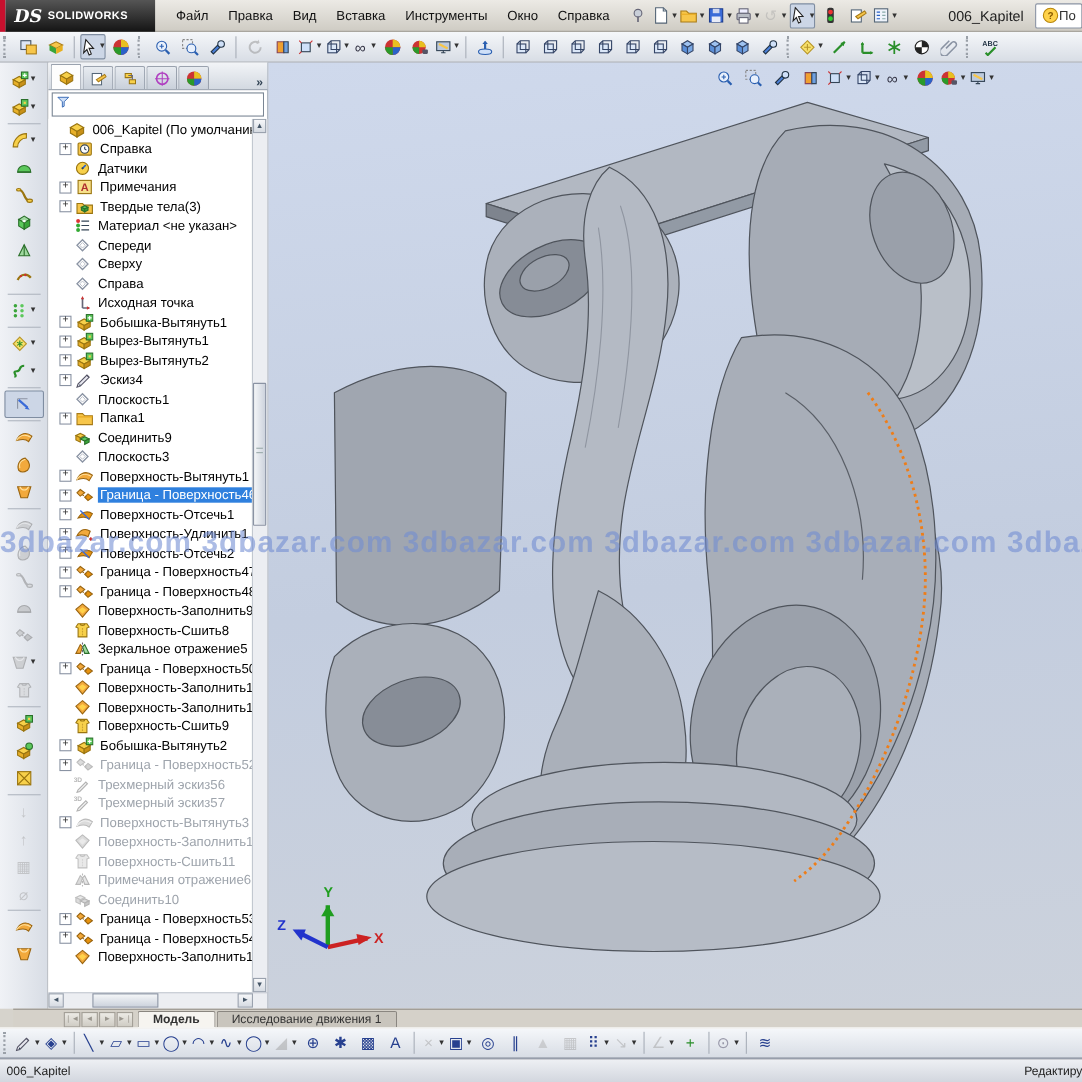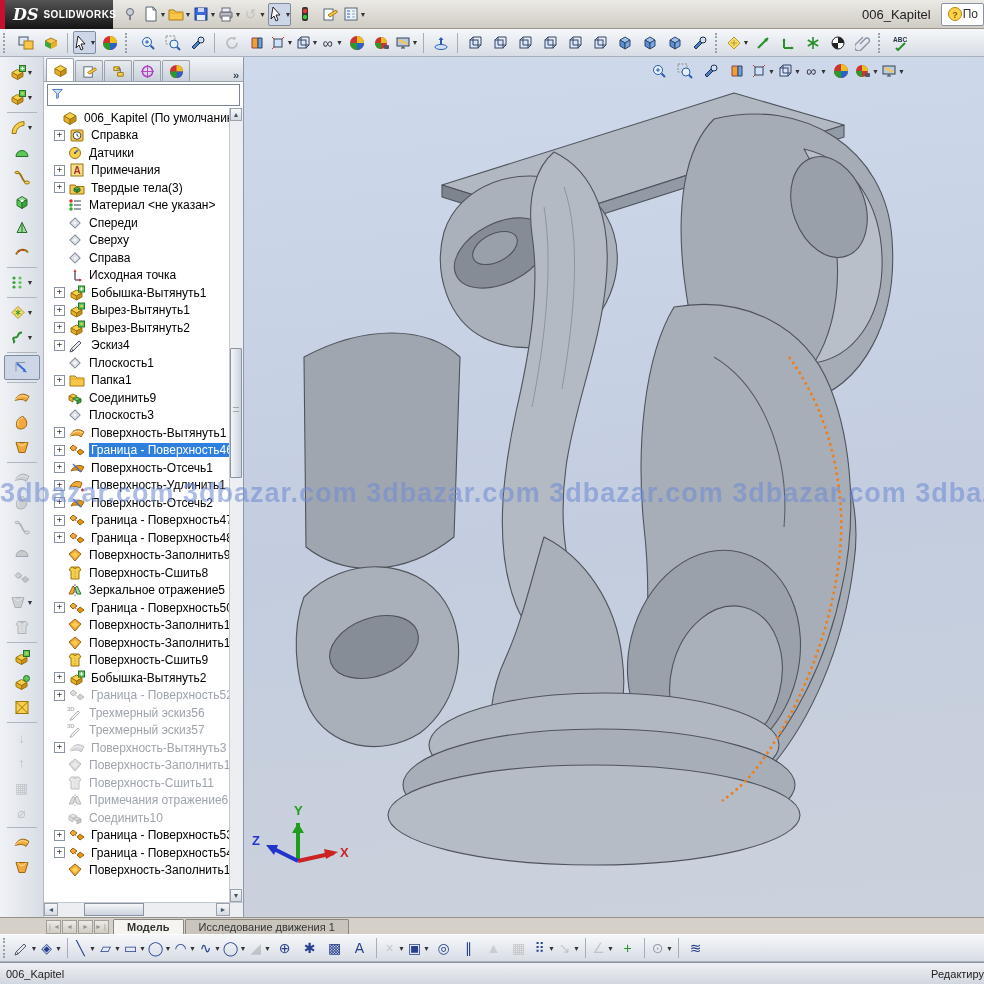--- a/index.html
+++ b/index.html
@@ -1,20 +1,20 @@
 <!DOCTYPE html>
 <html><head>
 <meta charset="utf-8">
 <style>
   html,body{margin:0;padding:0;background:#888;}
   #app{position:relative;width:984px;height:984px;background:#d6d3cc;font-family:"Liberation Sans",sans-serif;overflow:hidden;user-select:none;}
   
   .titlebar{position:absolute;left:0;top:0;right:0;height:29px;background:linear-gradient(#eceae5,#cfccc4);display:flex;align-items:center;border-bottom:1px solid #9b978f;box-sizing:border-box;}
   .redbar{width:5px;height:29px;background:#c8102e;flex:none;}
-  .logo{height:29px;width:108px;background:linear-gradient(#555,#141414);display:flex;align-items:center;flex:none;}
+  .logo{height:29px;width:136px;background:linear-gradient(#555,#141414);display:flex;align-items:center;flex:none;}
   .logo-ds{color:#fff;font-style:italic;font-weight:bold;font-size:16px;margin:0 5px 0 8px;font-family:"DejaVu Serif",serif;}
   .logo-tx{color:#fff;font-weight:bold;font-size:10px;letter-spacing:.4px;}
   .menu{display:flex;margin-left:10px;}
   .menu span{padding:2px 9px;font-size:12px;color:#111;cursor:default;}
   .tbtn{width:23px;height:23px;display:inline-flex;align-items:center;justify-content:center;border-radius:2px;margin:0 1px;flex:none;box-sizing:border-box;}
   .tbtn svg{width:16px;height:16px;}
   .icn{display:inline-flex;width:16px;height:16px;align-items:center;justify-content:center;font-size:14px;line-height:16px;}
   .dd{font-size:7px;color:#333;margin-left:1px;}
   .pressed{background:#ccd6e6;border:1px solid #7f8da1;}
   .gray{filter:grayscale(1);opacity:.45;}
@@ -56,21 +56,21 @@
   .hthumb{position:absolute;top:0;height:13px;background:linear-gradient(#f4f6f8,#cdd3dd);border:1px solid #8a93a3;box-sizing:border-box;}
   
   .viewport{position:absolute;left:244px;top:57px;right:0;bottom:67px;background:linear-gradient(175deg,#cfd9ec 0%,#c3cddf 55%,#ccd2dc 100%);overflow:hidden;}
   .headsup{position:absolute;right:78px;top:3px;display:flex;align-items:center;z-index:5;}
   .headsup .tbtn{width:24px;height:22px;}
   .modelsvg{position:absolute;left:0;top:0;width:740px;height:860px;}
   .triad{position:absolute;left:2px;bottom:38px;width:120px;height:80px;}
   
   .watermark{position:absolute;left:0;top:477px;width:984px;height:32px;overflow:hidden;white-space:nowrap;font-weight:bold;font-size:27px;letter-spacing:1px;color:rgba(112,140,210,.58);z-index:40;pointer-events:none;line-height:32px;}
   
-  .tabbar{position:absolute;left:0;right:0;top:917px;height:17px;background:#d5d1c9;border-top:1px solid #96928a;display:flex;align-items:flex-end;box-sizing:border-box;}
+  .tabbar{position:absolute;left:12px;right:0;top:917px;height:17px;background:#d5d1c9;border-top:1px solid #96928a;display:flex;align-items:flex-end;box-sizing:border-box;}
   .navbtn{width:15px;height:14px;border:1px solid #a39f97;background:linear-gradient(#eceae5,#cfccc4);color:#9a968e;font-size:7px;text-align:center;line-height:12px;margin-right:1px;box-sizing:border-box;flex:none;}
   .mtab{padding:1px 13px 1px;font-size:11px;border:1px solid #8a8680;border-bottom:none;background:#c9c5bd;color:#333;border-radius:2px 2px 0 0;margin-right:1px;white-space:nowrap;}
   .mtab.act{background:#f6f4f0;font-weight:bold;}
   
   .sketchbar{position:absolute;left:0;right:0;top:934px;height:28px;background:linear-gradient(#f5f7fa,#d8dde5);border-top:1px solid #fff;border-bottom:1px solid #a9b0bc;display:flex;align-items:center;box-sizing:border-box;}
   
   .statusbar{position:absolute;left:0;right:0;top:962px;height:22px;background:linear-gradient(#eef0f4,#d2d6de);border-top:1px solid #8a93a3;display:flex;align-items:center;font-size:11px;color:#222;box-sizing:border-box;}
   .statusbar .lft{margin-left:6px;}
   .statusbar .rgt{margin-left:auto;margin-right:0;}
 </style>
@@ -78,20 +78,29 @@
 <body>
 
 <div id="app">
 
   <div class="titlebar">
     <div class="redbar"></div>
     <div class="logo">
       <span class="logo-ds">DS</span>
       <span class="logo-tx">SOLIDWORKS</span>
     </div>
+    <div class="menu" id="menubar">
+        <span>Файл</span>
+        <span>Правка</span>
+        <span>Вид</span>
+        <span>Вставка</span>
+        <span>Инструменты</span>
+        <span>Окно</span>
+        <span>Справка</span>
+      </div>
     <div id="qat" style="display:flex;align-items:center;margin-left:4px;">
         <div class="tbtn">
           <span class="icn">
             <svg viewBox="0 0 16 16">
               <circle cx="8" cy="6" r="3.5" fill="#c9cfd8" stroke="#667"></circle>
               <path d="M8 9v5" stroke="#667" stroke-width="1.5"></path>
             </svg>
           </span>
         </div>
         <div class="tbtn">

